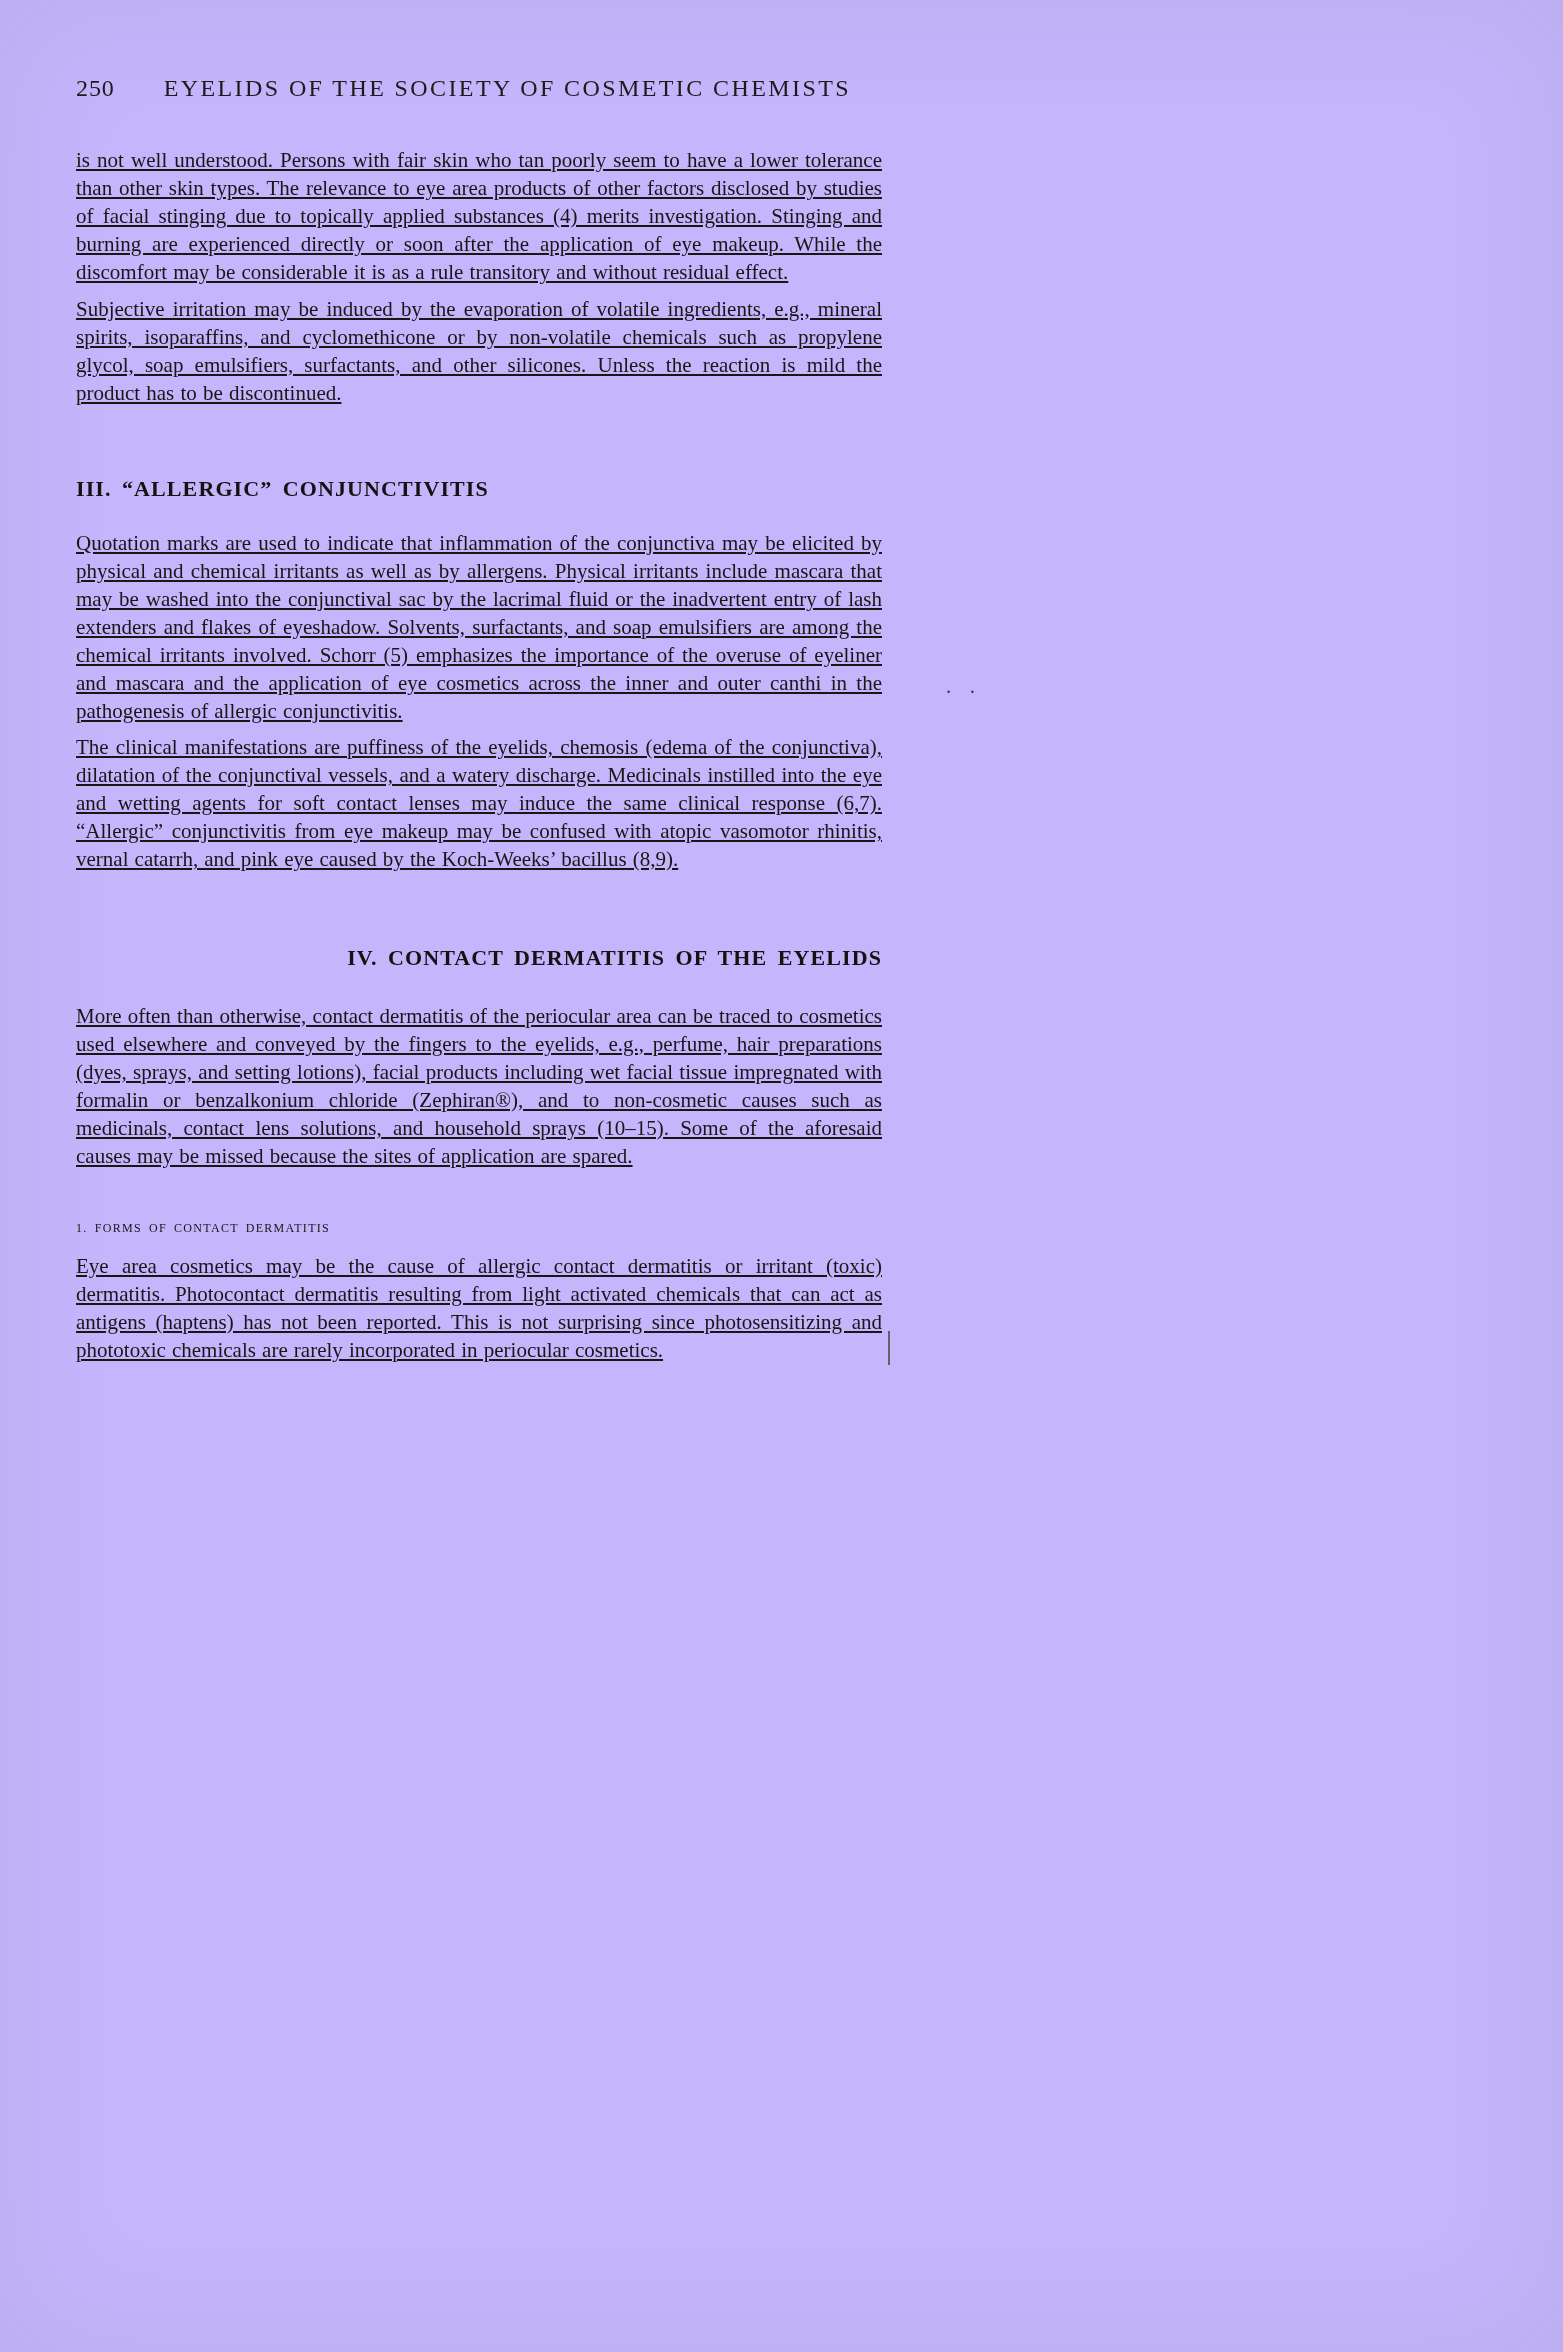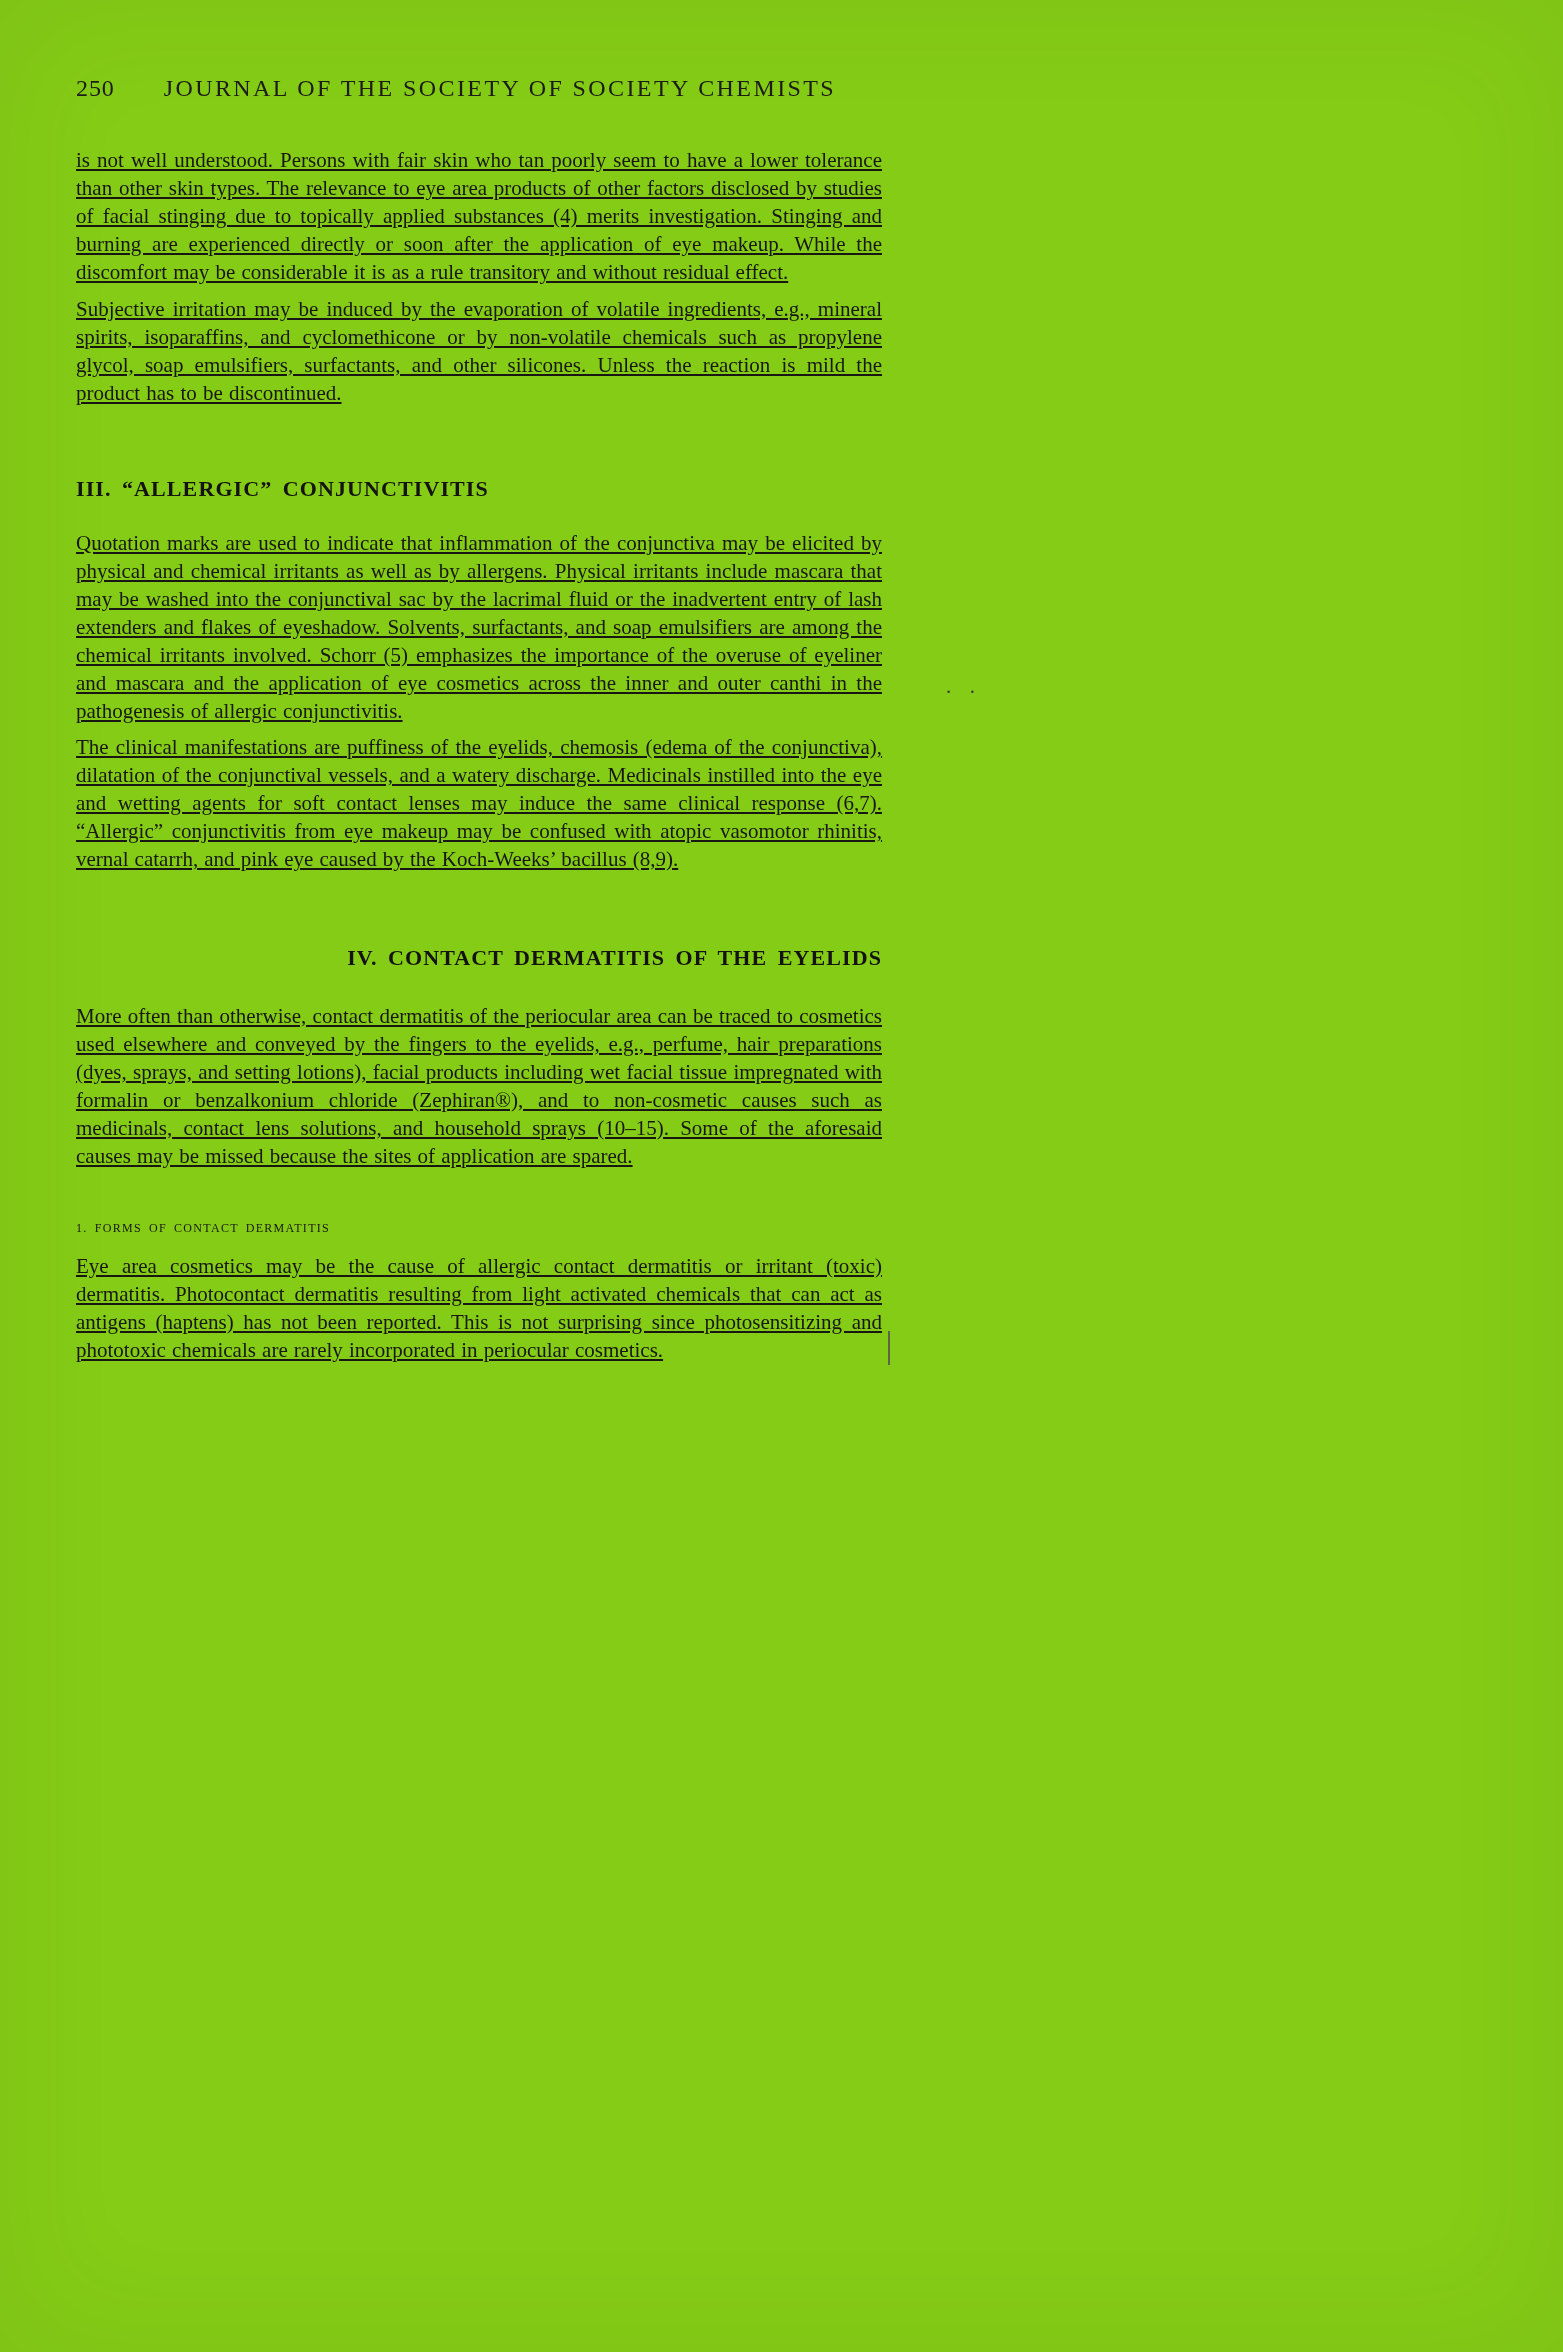--- a/index.html
+++ b/index.html
@@ -4,21 +4,21 @@
 <style>
   html, body {
     margin: 0;
     padding: 0;
     background: #e8e6e0;
   }
   .page {
     position: relative;
     width: 1563px;
     height: 2353px;
-    background: #84cc16;
+    background: #c4b5fd;
     box-shadow: inset 0 0 132px rgba(70, 60, 35, 0.07);
     overflow: hidden;
     font-family: "Liberation Serif", "DejaVu Serif", serif;
     color: #171614;
   }
   .running-head {
     display: flex;
     align-items: baseline;
     column-gap: 49px;
     margin: 74px 0 0 76px;
@@ -89,21 +89,21 @@
     opacity: 0.85;
   }
 </style>
 </head>
 <body>
 
 <div class="page">
 
   <header class="running-head">
     <span class="page-num">250</span>
-    <span class="journal-title">JOURNAL OF THE SOCIETY OF SOCIETY CHEMISTS</span>
+    <span class="journal-title">EYELIDS OF THE SOCIETY OF COSMETIC CHEMISTS</span>
   </header>
 
   <main class="text-block">
 
     <p>is not well understood. Persons with fair skin who tan poorly seem to have a lower tolerance than other skin types. The relevance to eye area products of other factors disclosed by studies of facial stinging due to topically applied substances (4) merits investigation. Stinging and burning are experienced directly or soon after the application of eye makeup. While the discomfort may be considerable it is as a rule transitory and without residual effect.</p>
 
     <p>Subjective irritation may be induced by the evaporation of volatile ingredients, e.g., mineral spirits, isoparaffins, and cyclomethicone or by non-volatile chemicals such as propylene glycol, soap emulsifiers, surfactants, and other silicones. Unless the reaction is mild the product has to be discontinued.</p>
 
     <h2 class="section-heading">III. “ALLERGIC” CONJUNCTIVITIS</h2>
 

